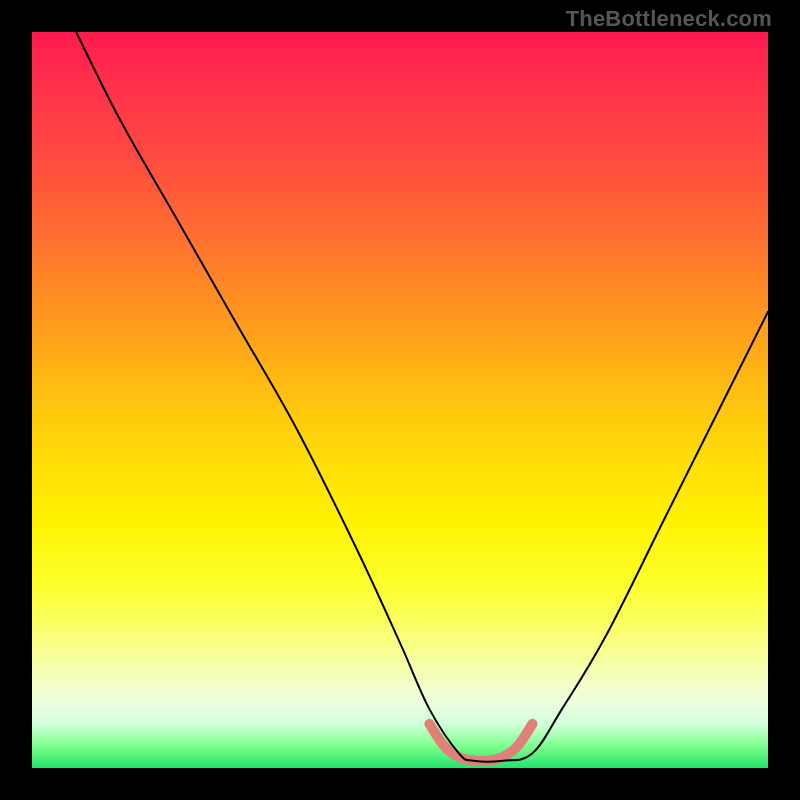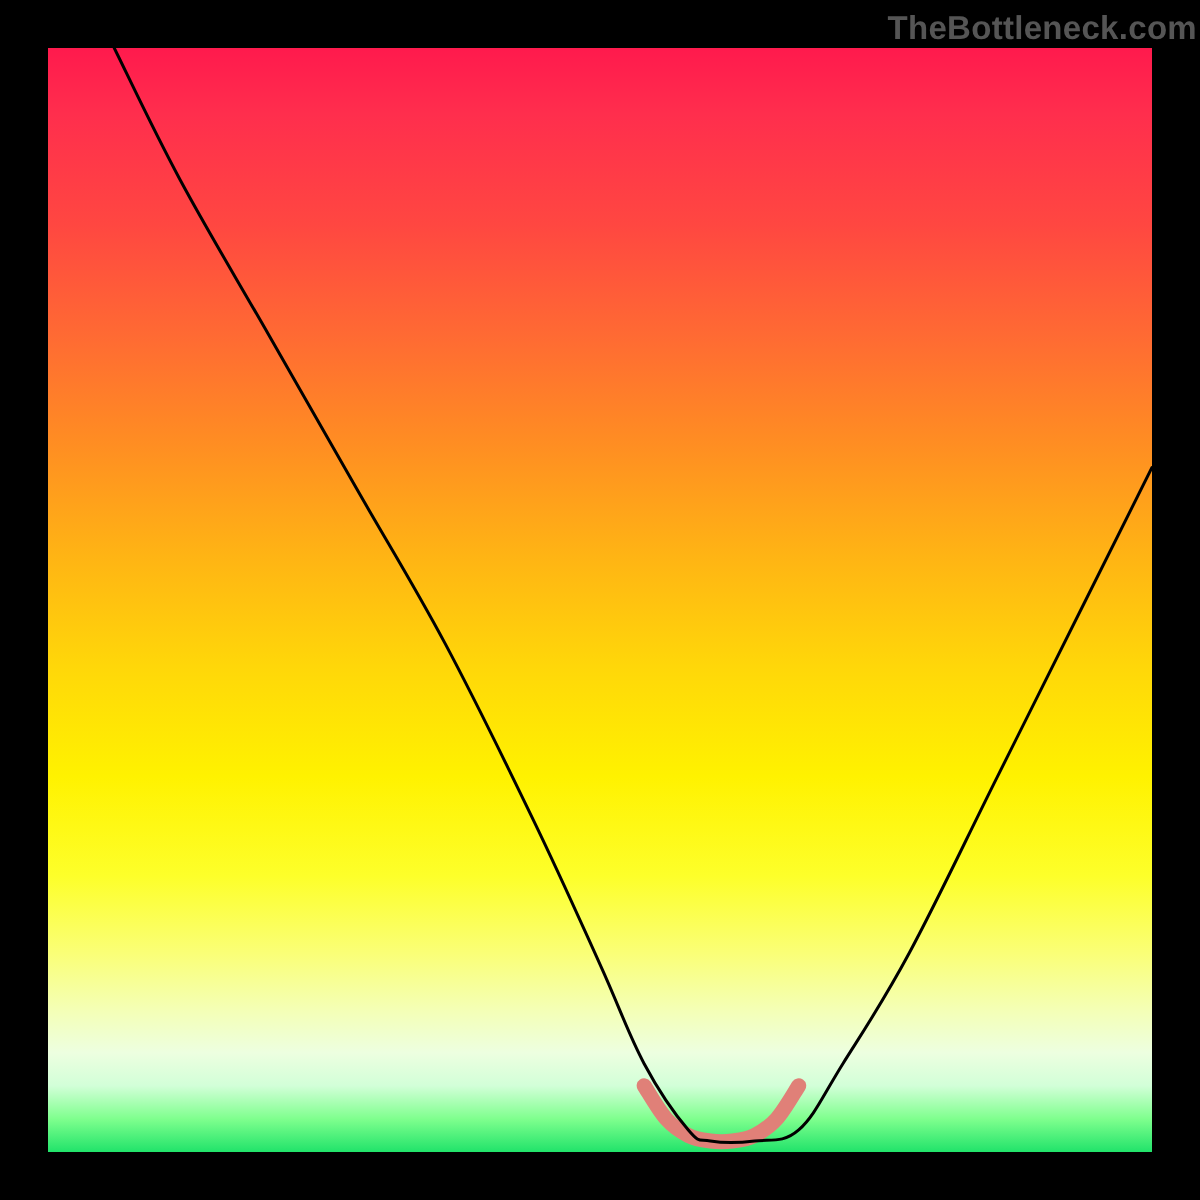--- a/index.html
+++ b/index.html
@@ -46,21 +46,21 @@
       #f4ffb4 87%,
       #edffe0 91%,
       #d2ffd8 94%,
       #7fff8e 97%,
       #21e36a 100%
     );
   }
   .watermark {
     position: absolute;
     top: 6px;
-    right: 2px;
+    right: 28px;
     font-size: 22px;
     font-weight: 600;
     color: #555;
     letter-spacing: 0.2px;
     user-select: none;
   }
   svg.curve {
     position: absolute;
     left: 0;
     top: 0;

